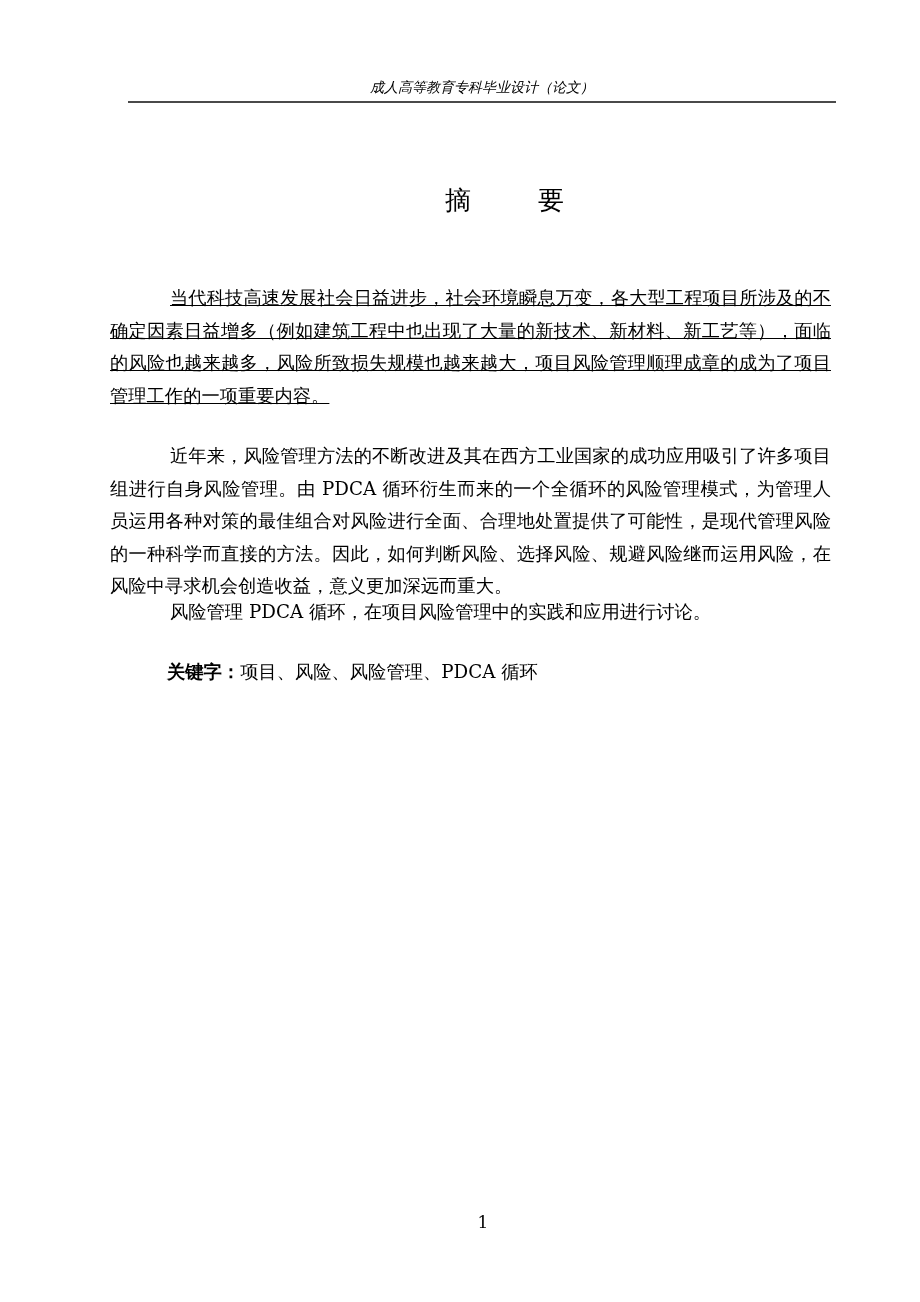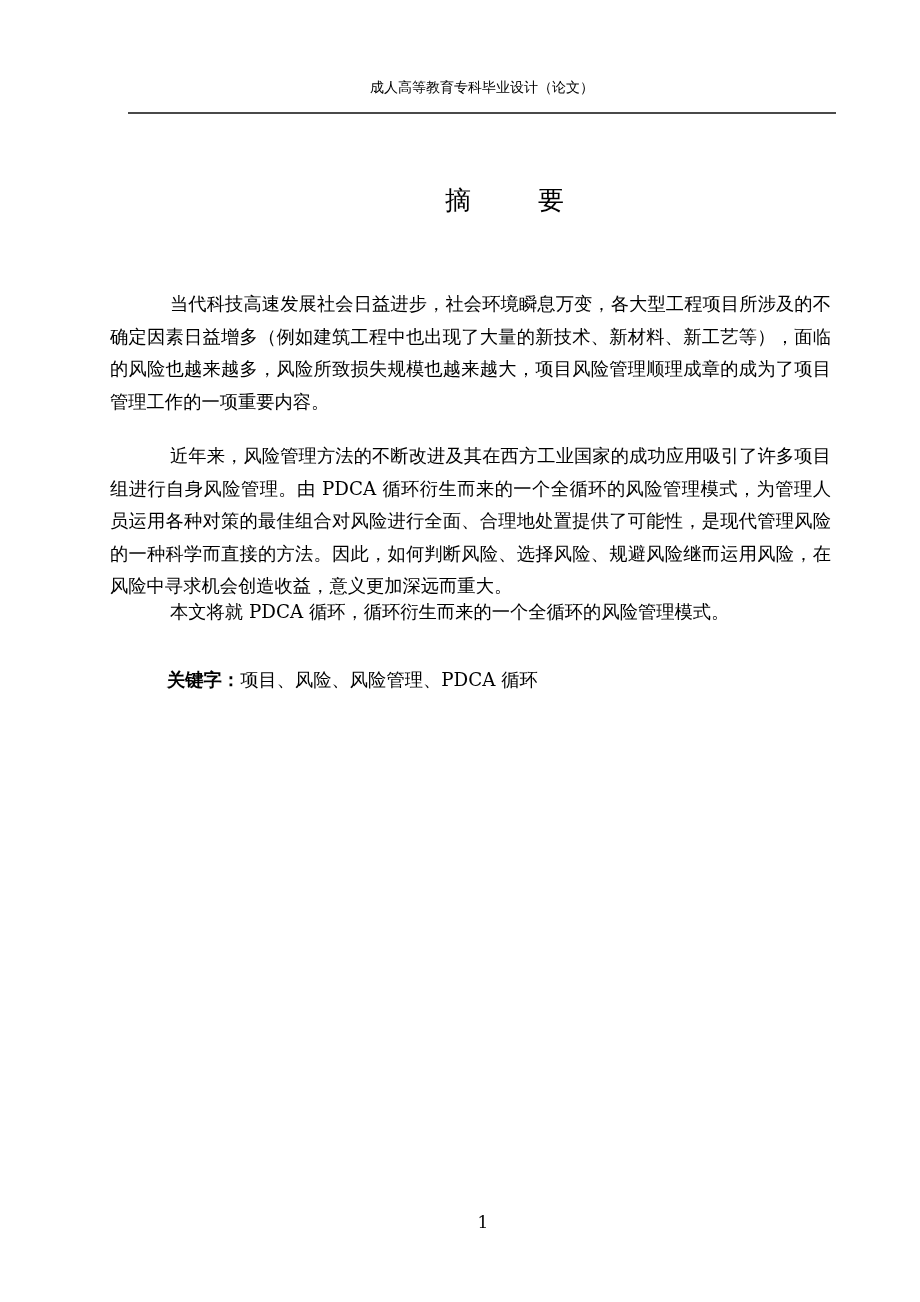--- a/index.html
+++ b/index.html
@@ -15,50 +15,50 @@
     width: 920px; height: 1302px;
     background: #ffffff;
     overflow: hidden;
   }
   .running-header {
     position: absolute;
     top: 78px; left: 128px; width: 708px;
     text-align: center;
     font-size: 14px;
     line-height: 18px;
-    padding-bottom: 16px;
+    padding-bottom: 5px;
     border-bottom: 2.6px solid #4a4a4a;
+    font-style: italic;
   }
   .doc-title {
     position: absolute;
     top: 186px; left: 445px;
     font-size: 26px;
     line-height: 28px;
     font-weight: normal;
     letter-spacing: 5px;
     white-space: pre;
   }
   .para {
     position: absolute;
     left: 110px; width: 721px;
     font-size: 18.3px;
     line-height: 32.5px;
     text-align: justify;
     text-indent: 60px;
   }
-  .para-1 { top: 270px; }
+  .para-1 { top: 264px; text-decoration: underline; }
   .para-2 { top: 422px; }
   .para-3 { top: 578px; text-align: left; }
   .keywords {
     position: absolute;
     top: 656px; left: 110px; width: 721px;
     font-size: 18.3px;
     line-height: 32.5px;
     text-indent: 57px;
-    margin-top: 8px;
   }
   .keywords-label { font-weight: bold; }
   .page-number {
     position: absolute;
     top: 1212px; left: 0; width: 920px;
     text-align: center;
     text-indent: 46px;
     font-size: 17px;
     line-height: 20px;
   }
@@ -71,21 +71,21 @@
   <div class="running-header">
     <span>成人高等教育专科毕业设计（论文）</span>
   </div>
 
   <div class="doc-title">摘　　要</div>
 
   <p class="para para-1">当代科技高速发展社会日益进步，社会环境瞬息万变，各大型工程项目所涉及的不确定因素日益增多（例如建筑工程中也出现了大量的新技术、新材料、新工艺等），面临的风险也越来越多，风险所致损失规模也越来越大，项目风险管理顺理成章的成为了项目管理工作的一项重要内容。</p>
 
   <p class="para para-2">近年来，风险管理方法的不断改进及其在西方工业国家的成功应用吸引了许多项目组进行自身风险管理。由 PDCA 循环衍生而来的一个全循环的风险管理模式，为管理人员运用各种对策的最佳组合对风险进行全面、合理地处置提供了可能性，是现代管理风险的一种科学而直接的方法。因此，如何判断风险、选择风险、规避风险继而运用风险，在风险中寻求机会创造收益，意义更加深远而重大。</p>
 
-  <p class="para para-3">本文将就 PDCA 循环，循环衍生而来的一个全循环的风险管理模式。</p>
+  <p class="para para-3">风险管理 PDCA 循环，在项目风险管理中的实践和应用进行讨论。</p>
 
   <div class="keywords">
     <span class="keywords-label">关键字：</span><span>项目、风险、风险管理、PDCA 循环</span>
   </div>
 
   <div class="page-number">1</div>
 
 </div>
 
 </body></html>

